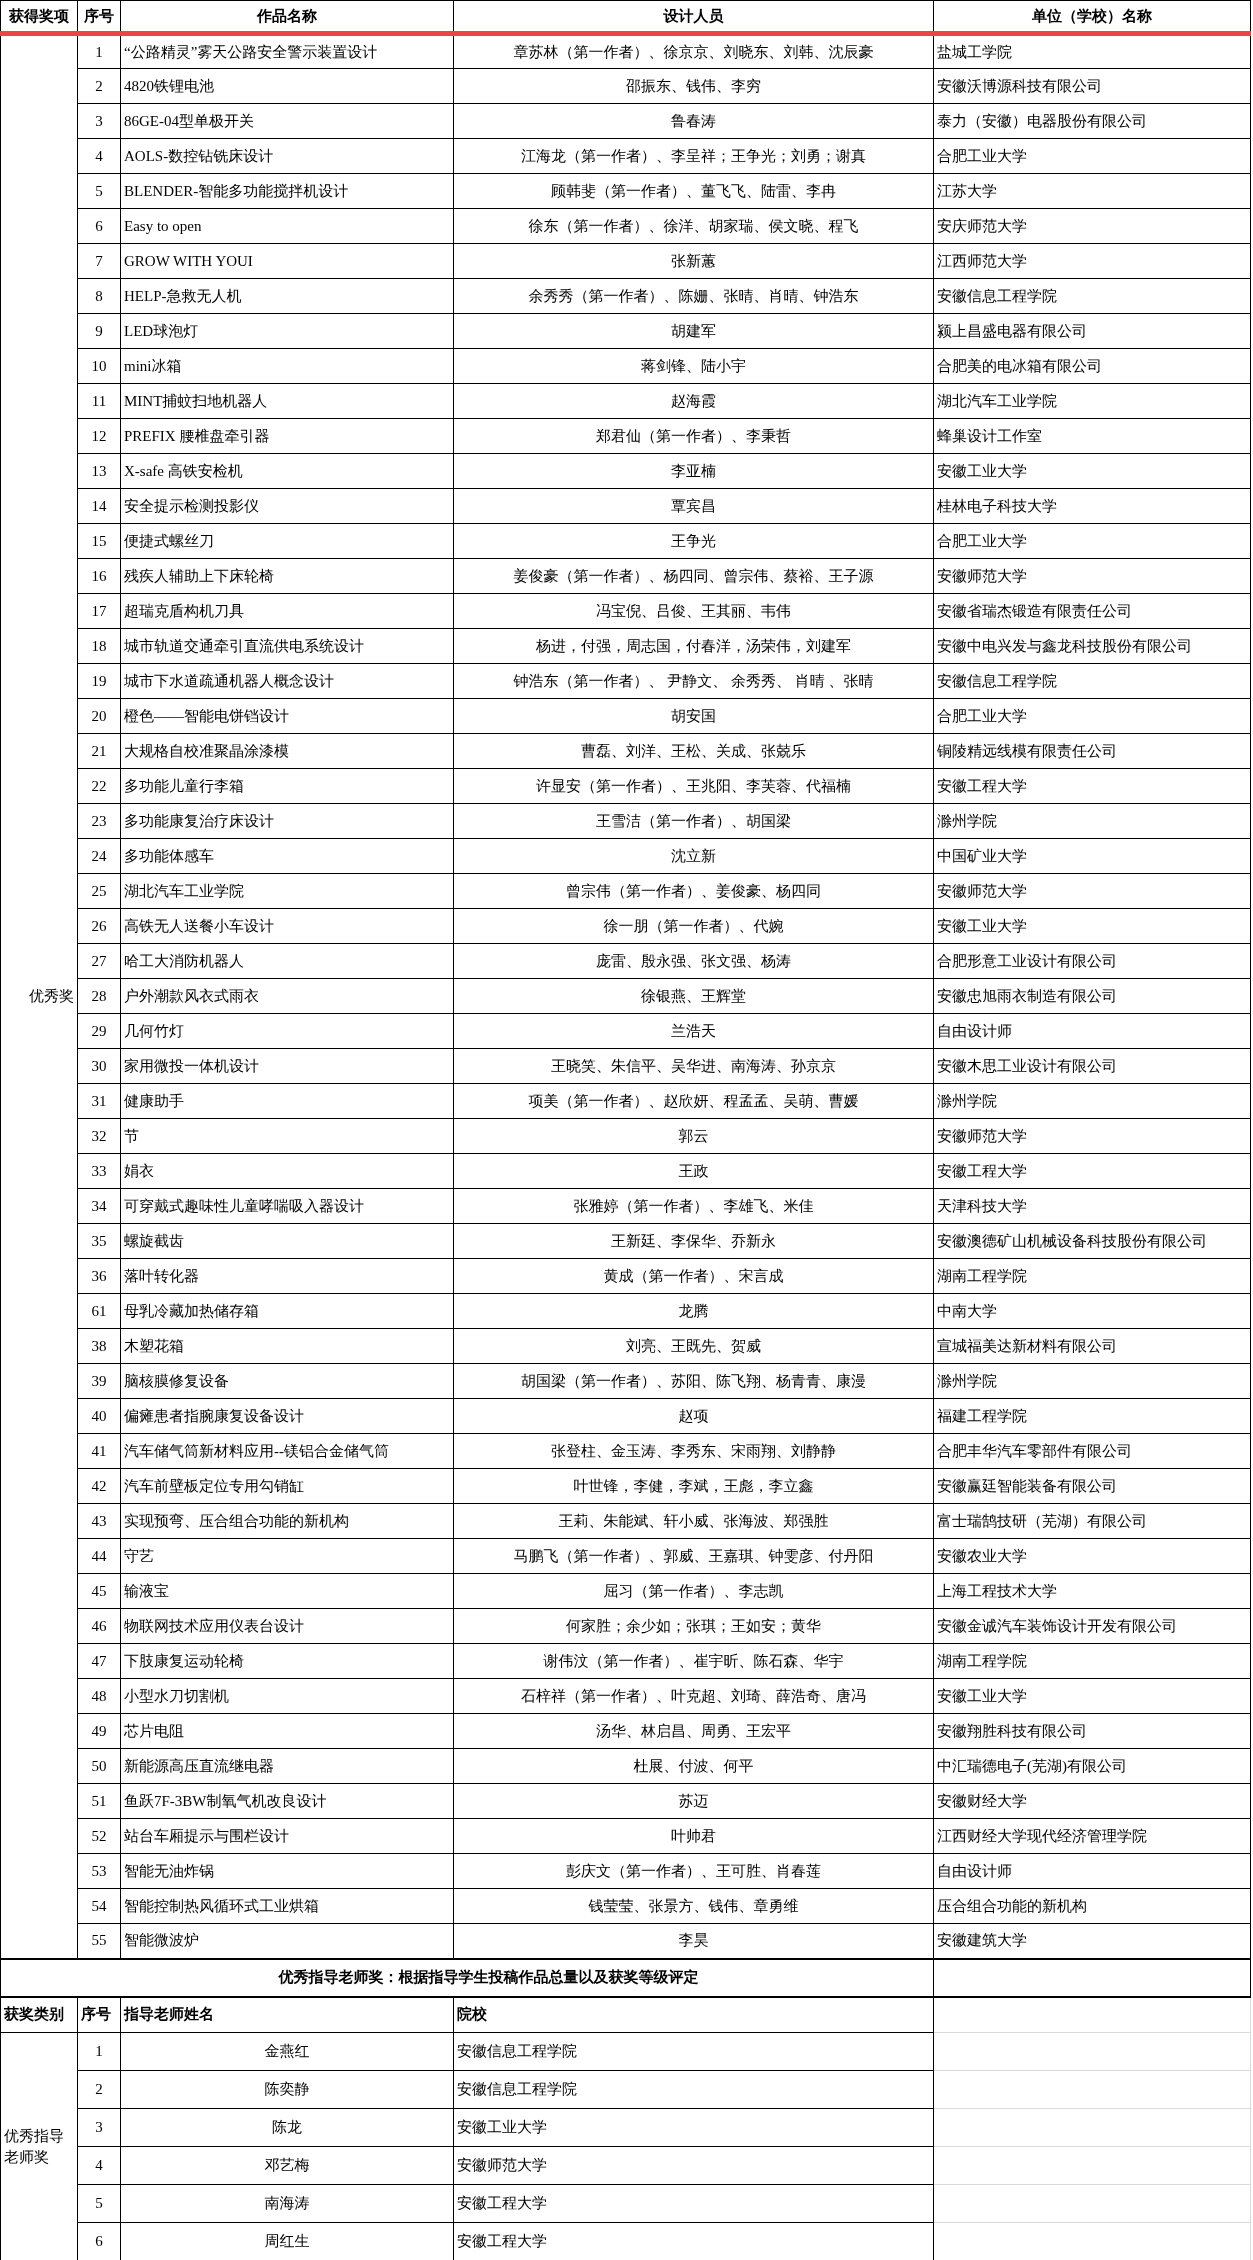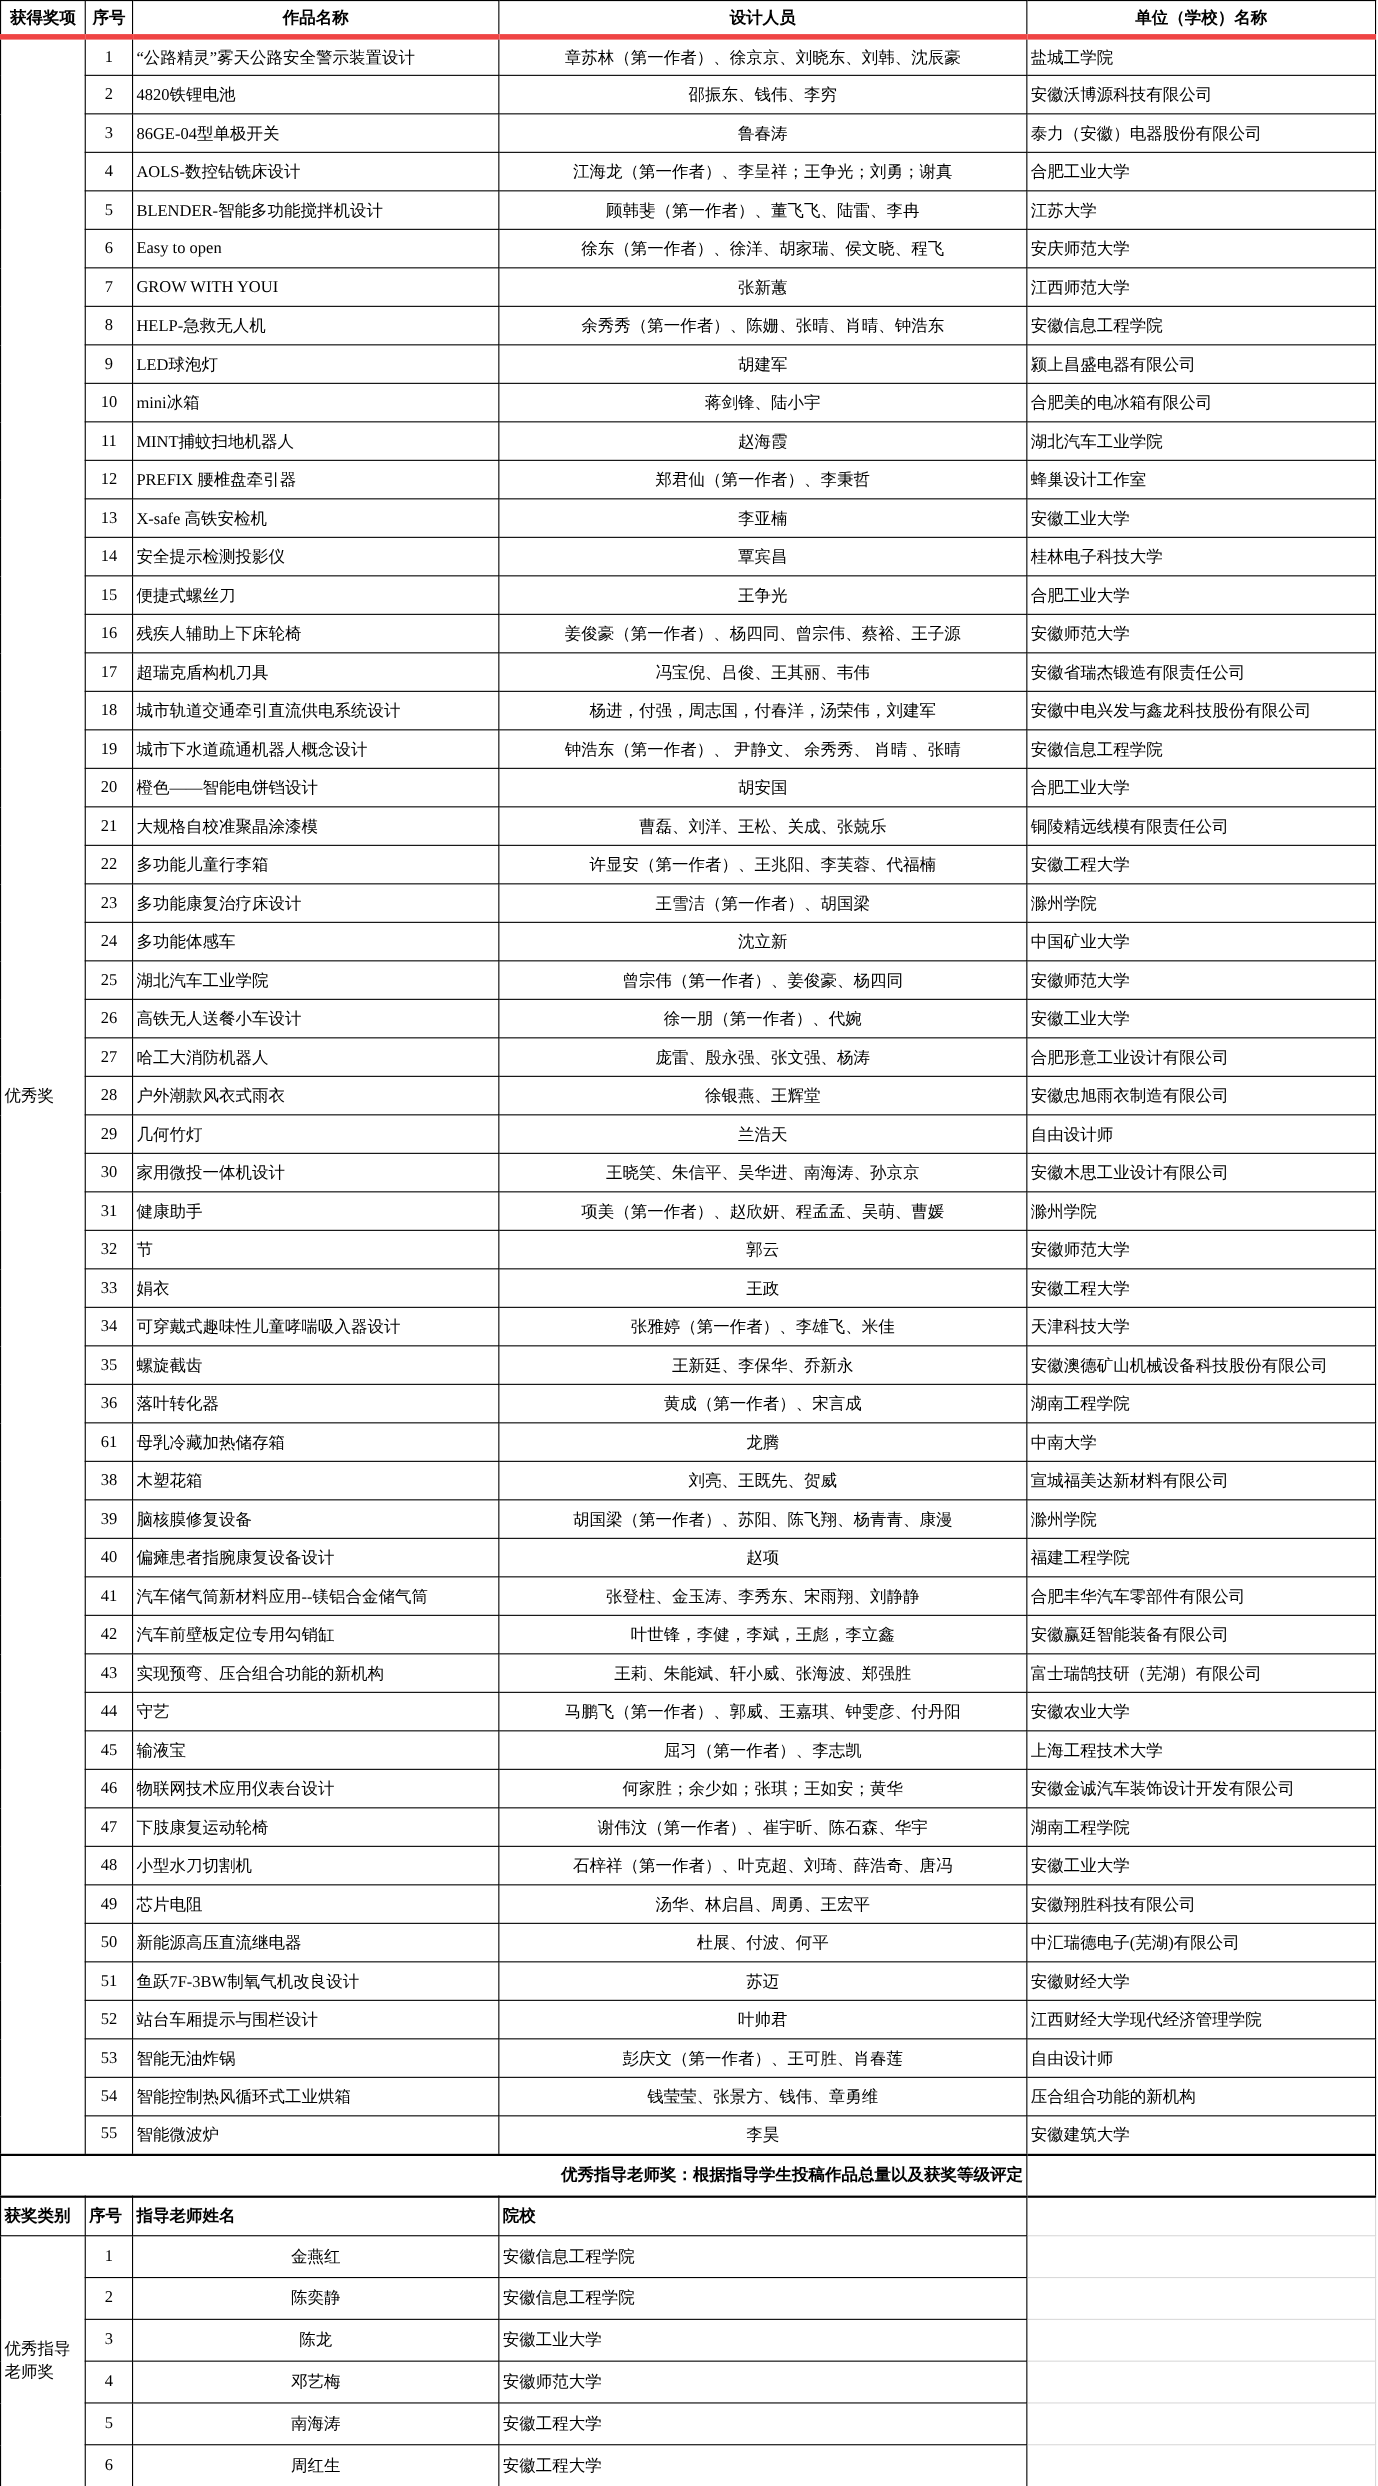--- a/index.html
+++ b/index.html
@@ -3,23 +3,23 @@
 <meta charset="utf-8">
 <style>
   html,body{margin:0;padding:0;background:#ffffff;}
   body{width:1253px;font-family:"Liberation Serif","DejaVu Serif",serif;color:#000;}
   table{border-collapse:collapse;table-layout:fixed;width:1250px;font-size:15px;}
   th,td{border:1px solid #000;padding:0 3px;overflow:hidden;white-space:nowrap;box-sizing:border-box;vertical-align:middle;}
   thead th{font-weight:bold;text-align:center;height:33px;border-bottom:5px solid #ef4444;}
   tr.main-row td{height:35px;}
   td.idx,td.designers,td.tname{text-align:center;}
   td.work,td.org,td.school{text-align:left;}
-  td.award-cell{text-align:left;}
+  td.award-cell{text-align:right;}
   tr.note-row td{height:38px;border-top:2px solid #000;border-bottom:2px solid #000;}
-  td.note-cell{font-weight:bold;padding-left:46px;text-align:right;}
+  td.note-cell{font-weight:bold;padding-left:46px;text-align:center;}
   tr.teacher-header-row th{font-weight:bold;text-align:left;height:36px;}
   tr.teacher-row td{height:38px;}
   td.teacher-award-cell{text-align:left;white-space:normal;line-height:1.35;}
   
   td.ghost{border-top:none;border-left:none;border-right:1px solid #d9d9d9;border-bottom:1px solid #d9d9d9;}
   th.ghost-h{border-left:none;border-right:1px solid #d9d9d9;border-bottom:1px solid #d9d9d9;}
 </style>
 </head>
 <body>
 

